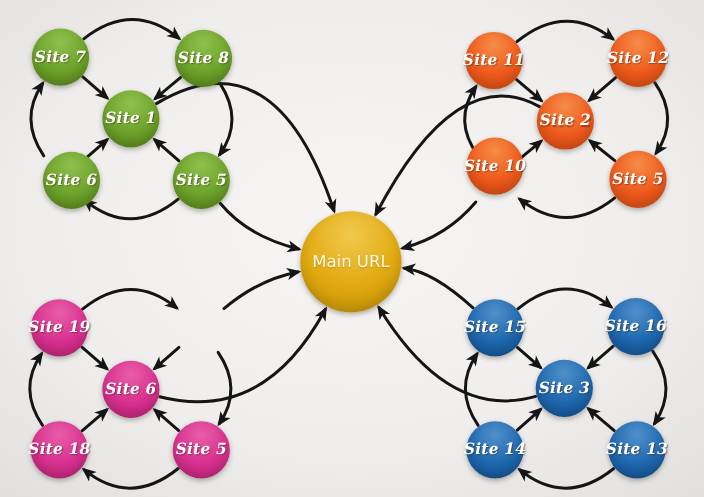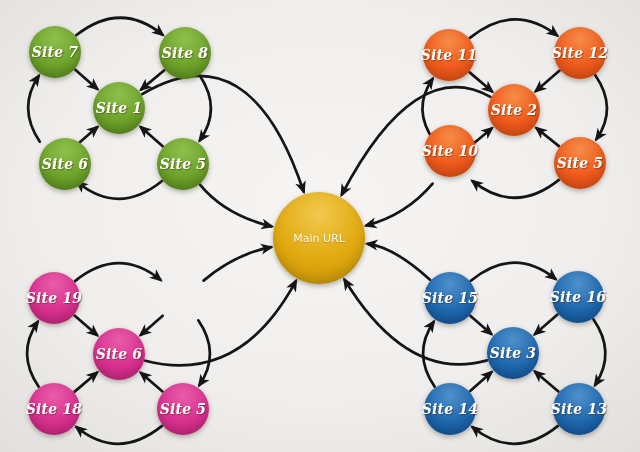--- a/index.html
+++ b/index.html
@@ -28,21 +28,21 @@
     font-family: "DejaVu Serif", "Liberation Serif", serif;
     font-style: italic;
     font-weight: 700;
     font-size: 14px;
     white-space: nowrap;
     text-shadow: 1px 1px 1px rgba(60,30,0,0.45);
     letter-spacing: 0.2px;
   }
   .main-label {
     font-family: "DejaVu Sans", "Liberation Sans", sans-serif;
-    font-size: 11px;
+    font-size: 15px;
     white-space: nowrap;
     text-shadow: 0 1px 1px rgba(120,80,0,0.35);
   }
 </style>
 </head>
 <body>
 
 <div id="stage" style="background: radial-gradient(80% 80% at 50% 45%, rgb(246, 245, 243) 0%, rgb(239, 238, 236) 55%, rgb(223, 221, 218) 100%);">
   <svg id="arrow-layer" viewBox="0 0 640 452" xmlns="http://www.w3.org/2000/svg">
     <defs>

